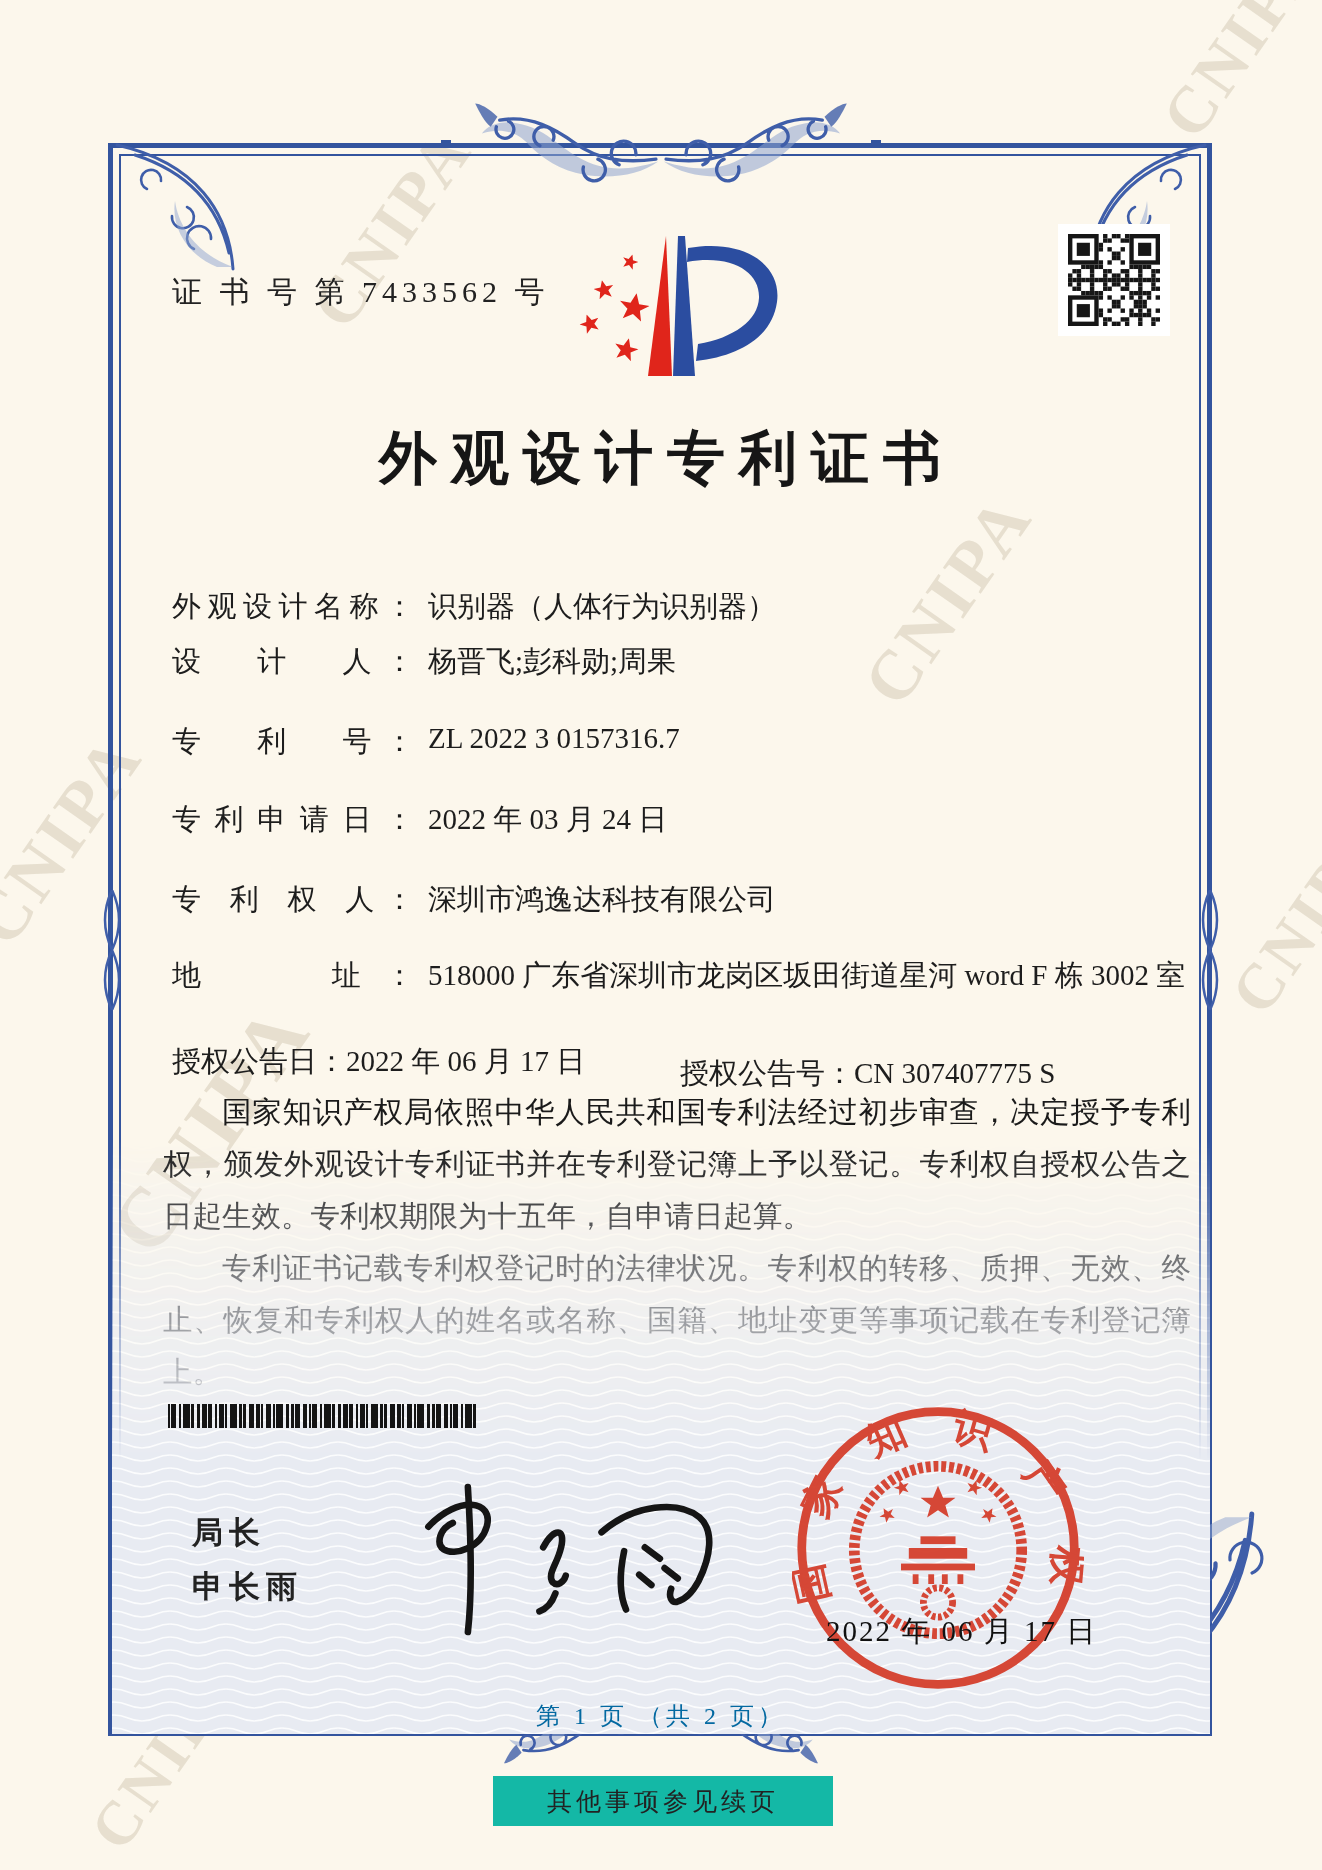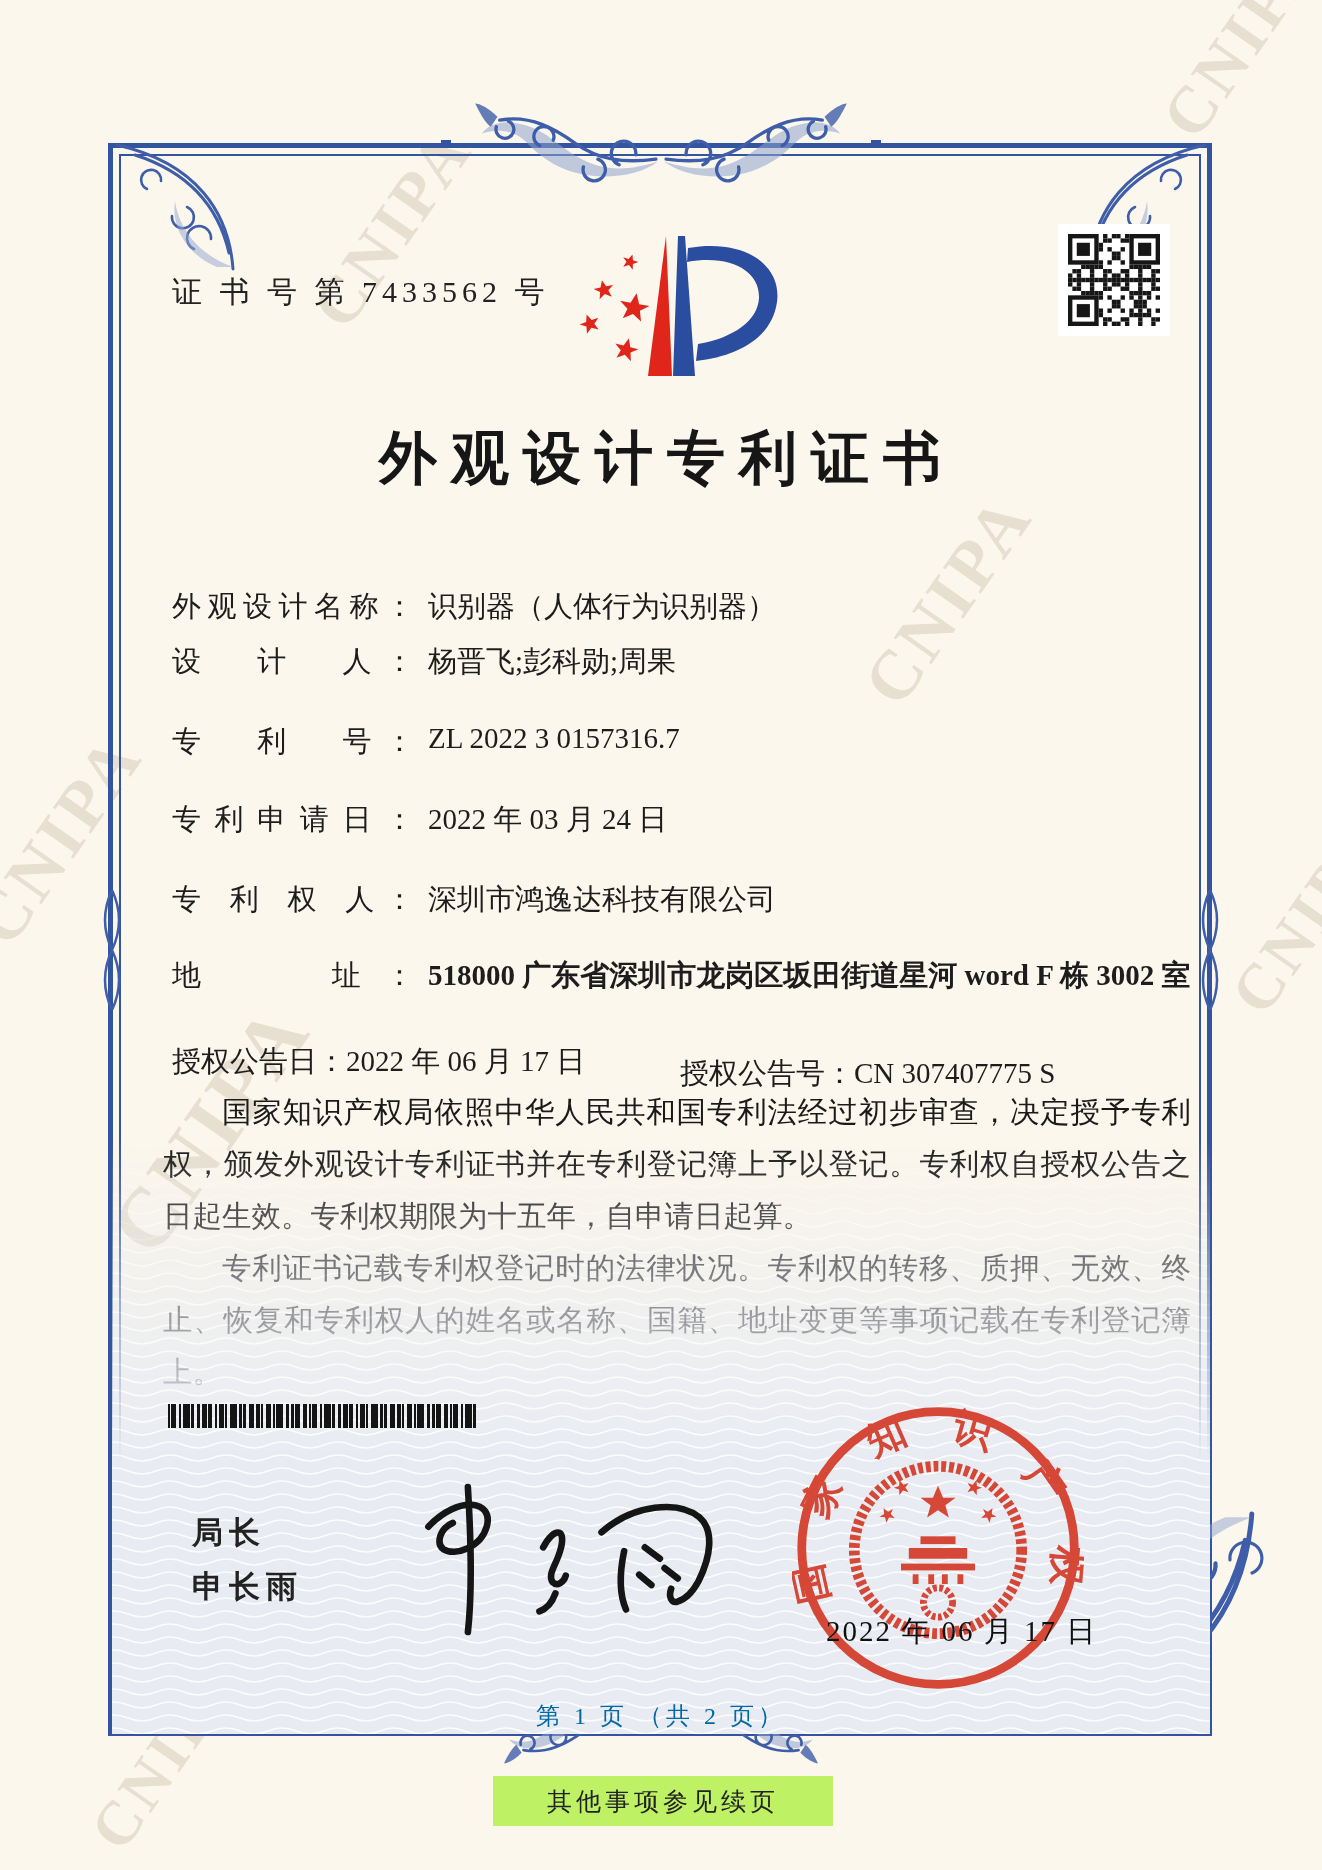--- a/index.html
+++ b/index.html
@@ -44,21 +44,21 @@
     letter-spacing:14px;color:#161616;
   }
   
   .field-row{position:absolute;left:172px;font-size:29px;white-space:nowrap;}
   .flabel{
     display:inline-block;width:242px;
     text-align:justify;text-align-last:justify;
     vertical-align:top;
   }
   .fvalue{display:inline-block;margin-left:14px;vertical-align:top;}
-  .fvalue.wrap{white-space:normal;width:880px;font-weight:bold;}
+  .fvalue.wrap{white-space:normal;width:880px;}
   .grant-row{position:absolute;left:172px;top:1042px;font-size:29px;white-space:nowrap;}
   .grant-col2{position:absolute;left:508px;top:12px;}
   
   .body-text{
     position:absolute;left:163px;top:1086px;width:1028px;
     font-size:29.5px;line-height:52px;text-align:justify;color:#1a1a1a;
   }
   .body-text p{margin:0;text-indent:2em;}
   
   .waveband{
@@ -78,21 +78,21 @@
   .seal-date{
     position:absolute;left:826px;top:1612px;font-size:29px;color:#111;
     letter-spacing:2px;white-space:nowrap;
   }
   .page-info{
     position:absolute;left:0;top:1700px;width:100%;text-align:center;
     font-size:24px;letter-spacing:4px;color:#0369a1;
   }
   .note-strip{
     position:absolute;left:493px;top:1776px;width:340px;height:50px;
-    background:#bef264;display:flex;align-items:center;justify-content:center;
+    background:#14b8a6;display:flex;align-items:center;justify-content:center;
     font-size:25px;letter-spacing:4px;color:#222;
   }
 </style>
 </head>
 <body>
 
 <div class="page">
 
   <span class="wm" style="left:280px;top:190px;font-size:66px;">CNIPA</span>
   <span class="wm" style="left:1130px;top:0px;font-size:66px;">CNIPA</span>

